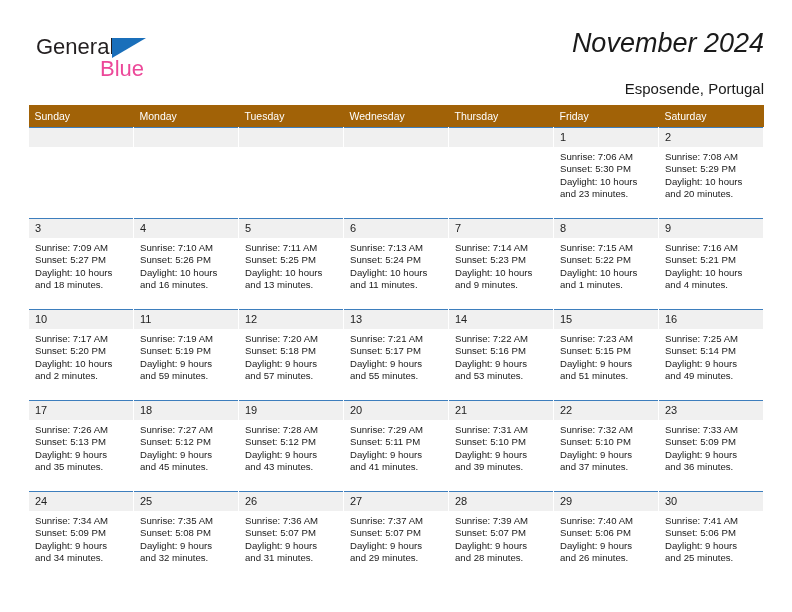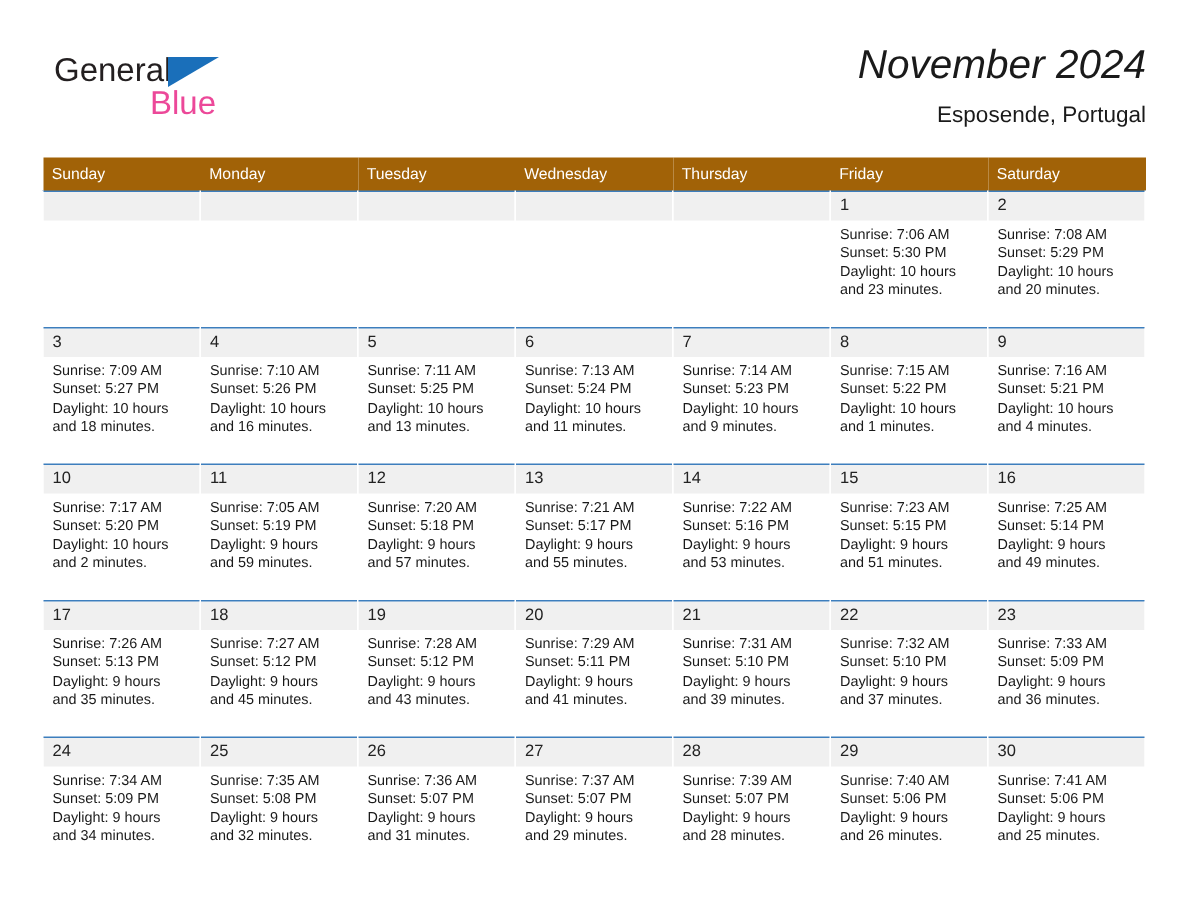--- a/index.html
+++ b/index.html
@@ -74,21 +74,21 @@
     font-weight: normal;
     line-height: 34px;
     white-space: nowrap;
     font-style: italic;
   }
   .cal-subtitle {
     font-size: 15px;
     color: #1a1a1a;
     font-weight: normal;
     line-height: 22px;
-    margin-top: 6px;
+    margin-top: 18px;
     white-space: nowrap;
   }
 
   
   .calendar {
     position: absolute;
     left: 28px;
     top: 105px;
     width: 736px;
     border-collapse: collapse;
@@ -280,21 +280,21 @@
             <span class="details">
               <span>Sunrise: 7:17 AM</span>
               <span>Sunset: 5:20 PM</span>
               <span>Daylight: 10 hours</span>
               <span>and 2 minutes.</span>
             </span>
           </td>
           <td>
             <span class="daynum">11</span>
             <span class="details">
-              <span>Sunrise: 7:05 AM</span>
+              <span>Sunrise: 7:19 AM</span>
               <span>Sunset: 5:19 PM</span>
               <span>Daylight: 9 hours</span>
               <span>and 59 minutes.</span>
             </span>
           </td>
           <td>
             <span class="daynum">12</span>
             <span class="details">
               <span>Sunrise: 7:20 AM</span>
               <span>Sunset: 5:18 PM</span>

